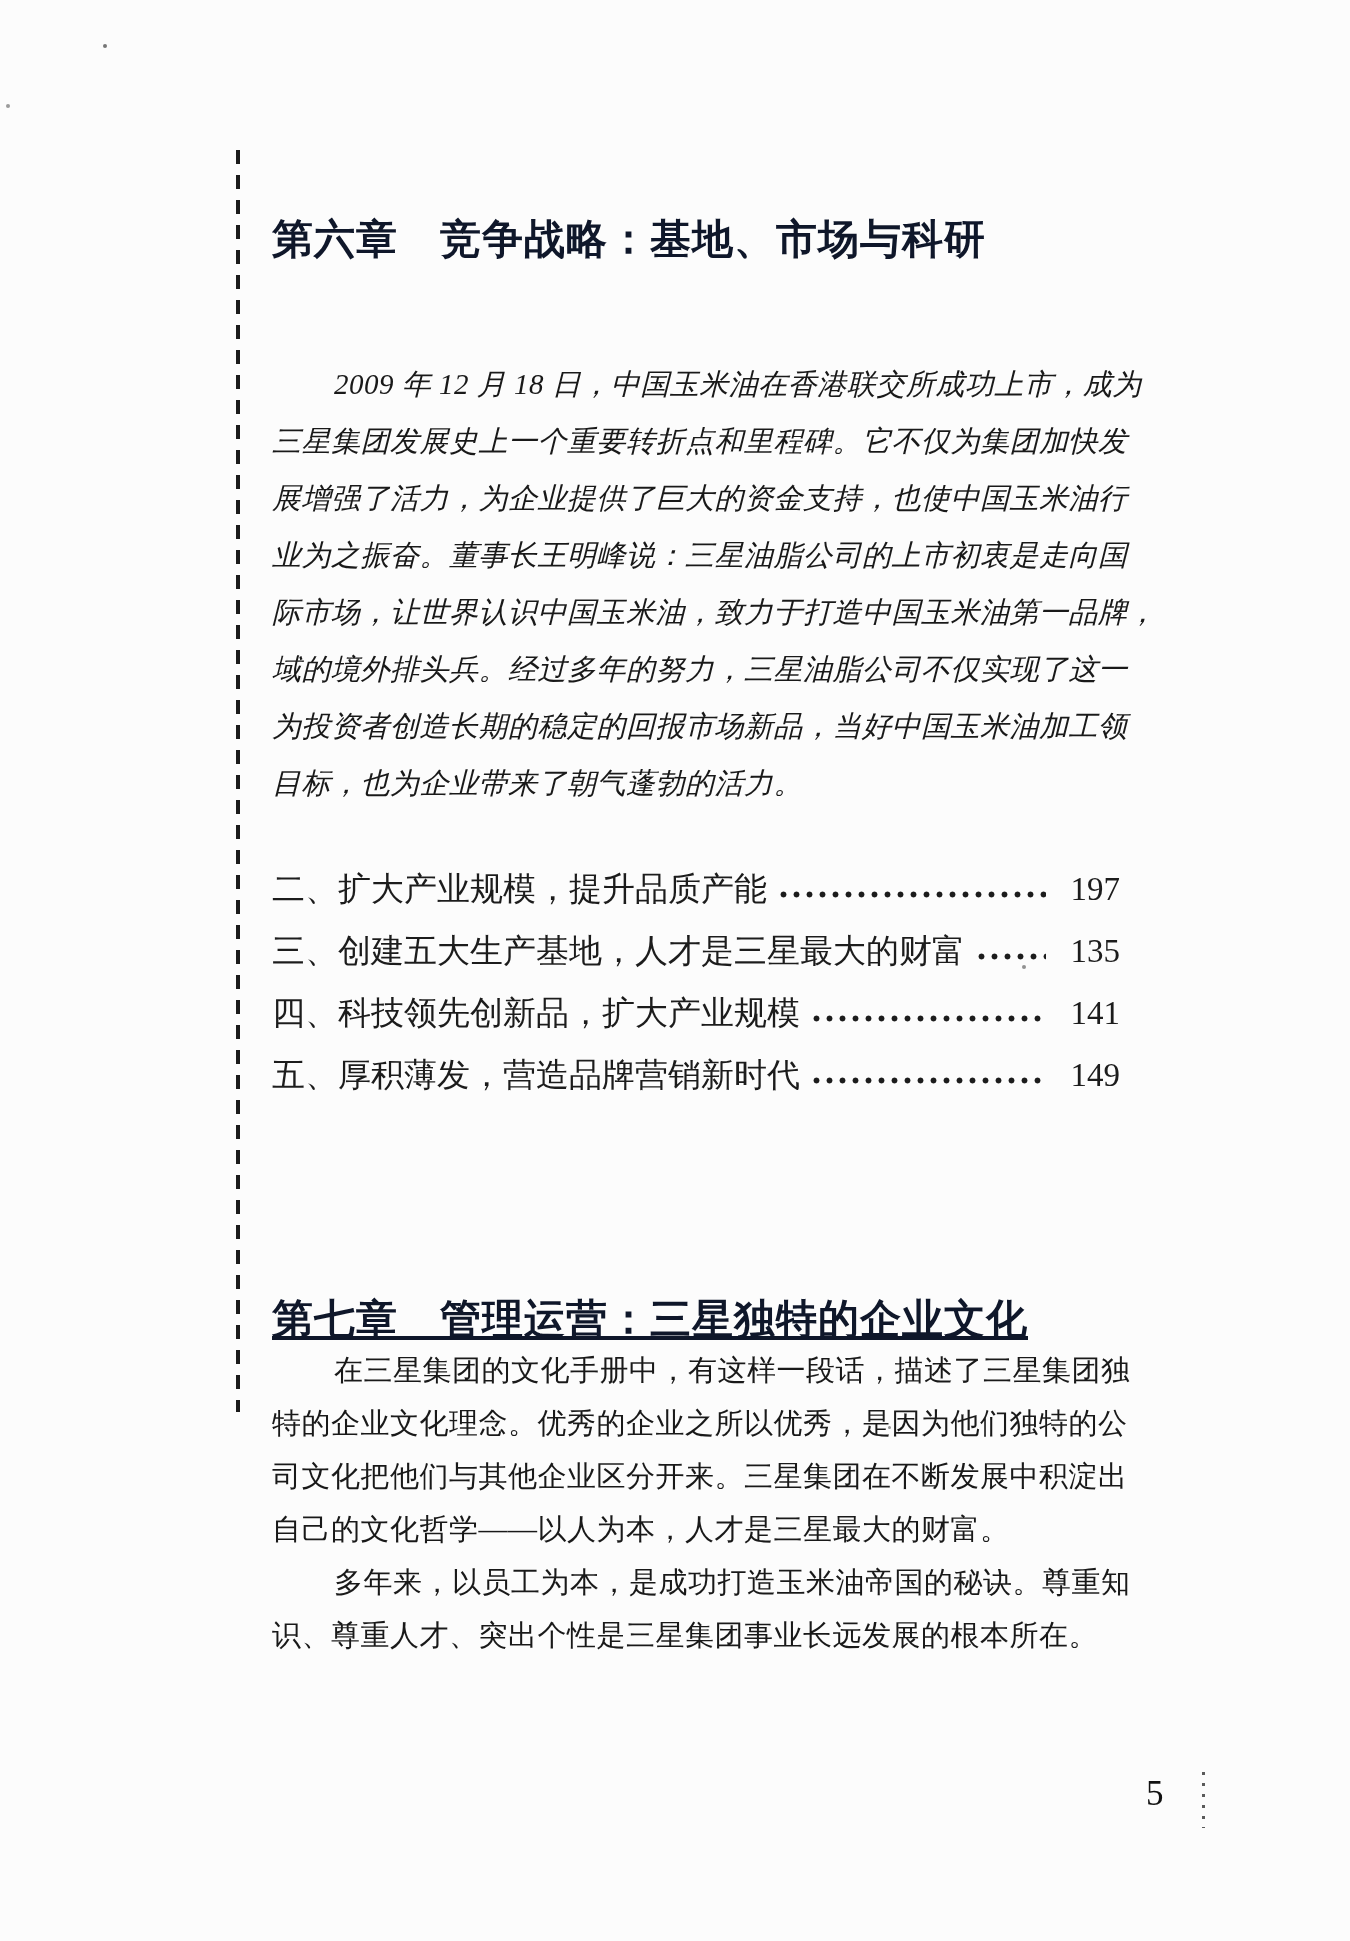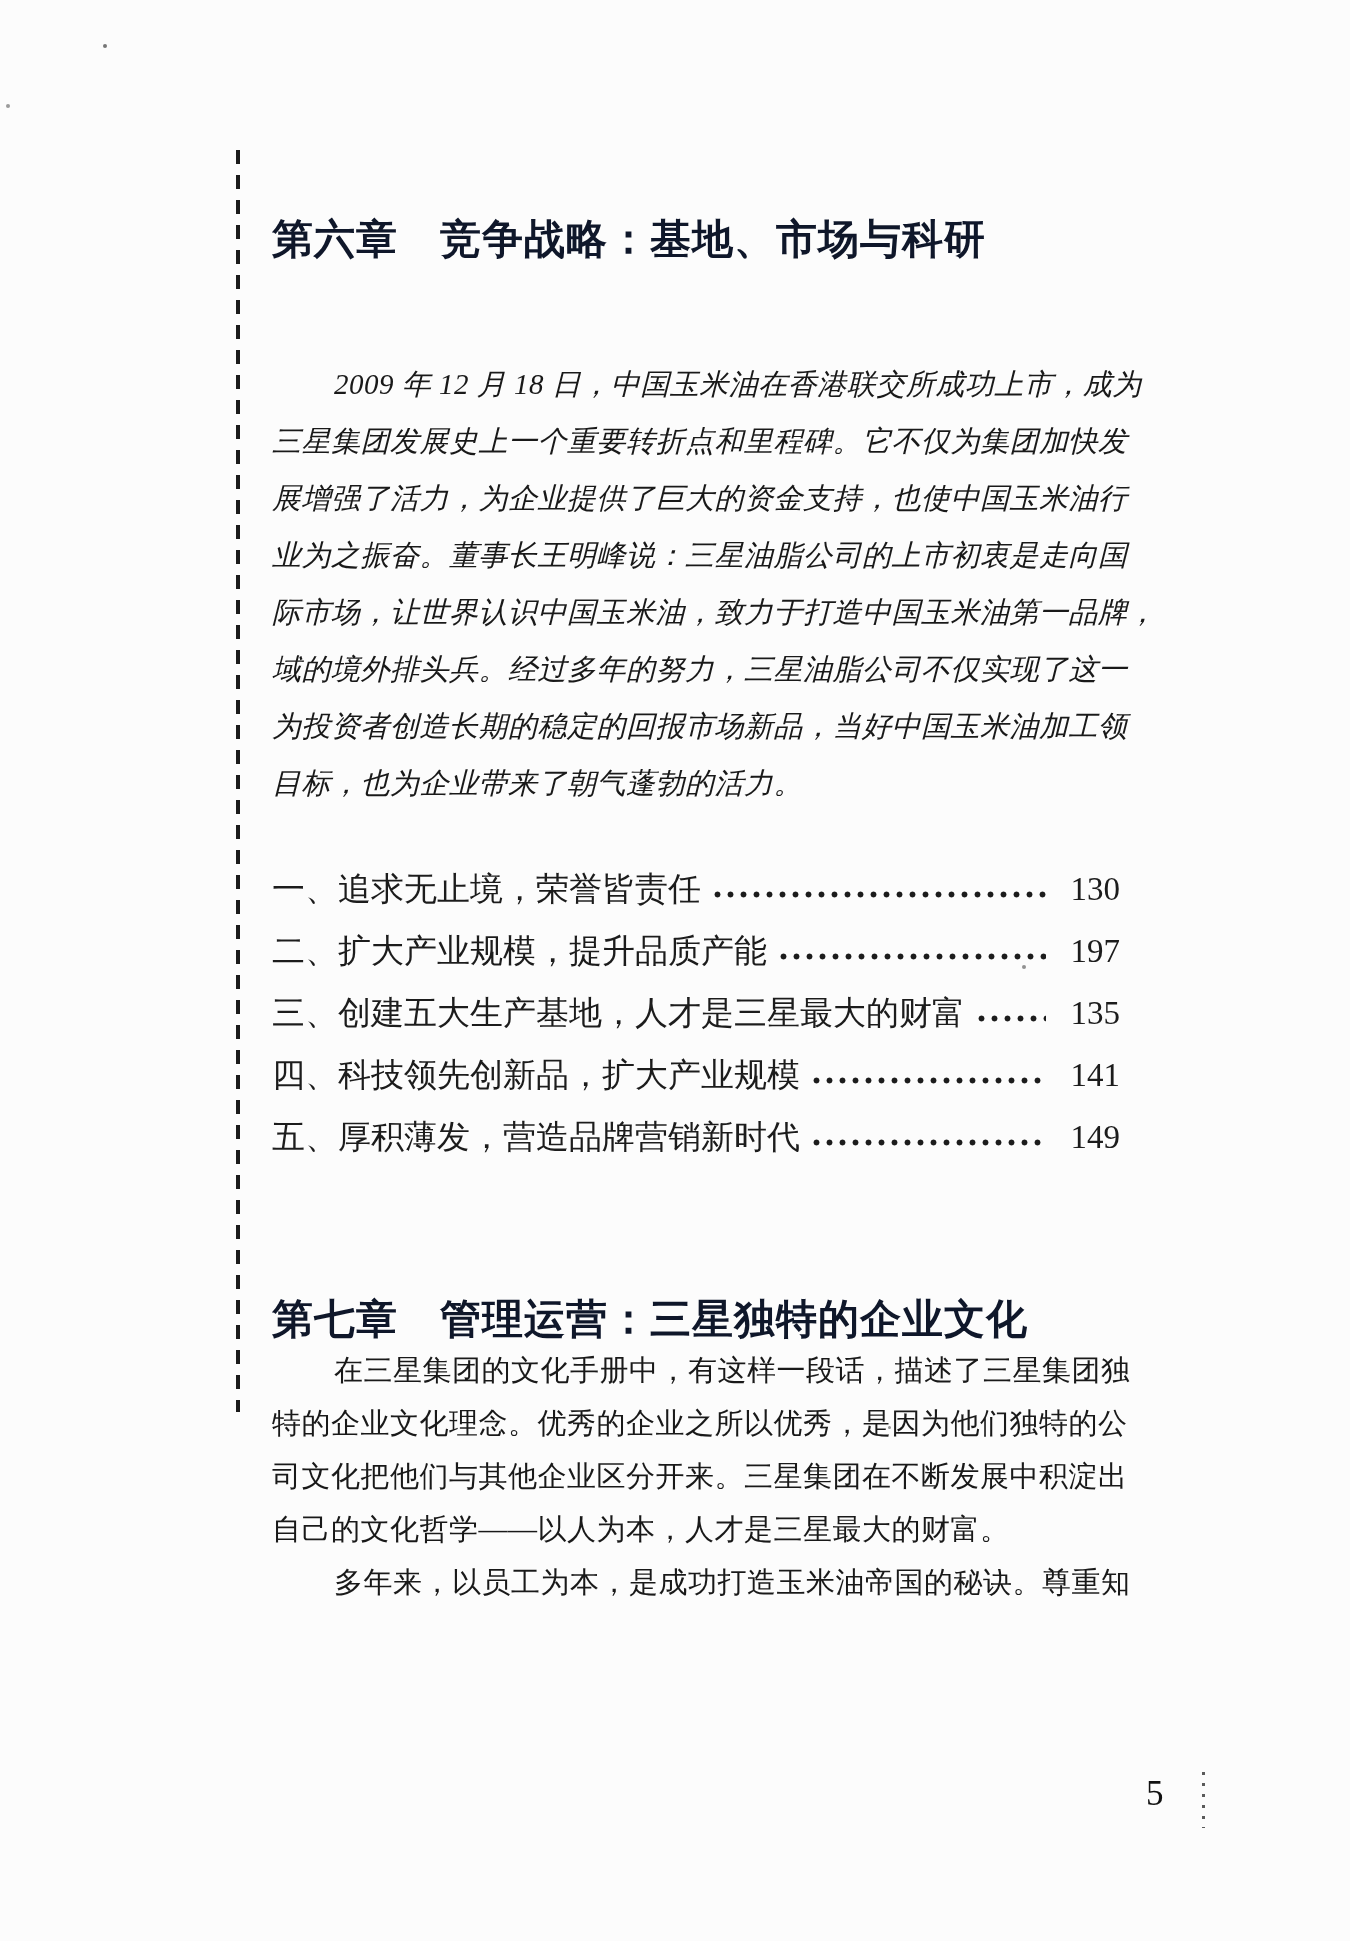--- a/index.html
+++ b/index.html
@@ -26,21 +26,21 @@
     left: 272px;
     margin: 0;
     font-family: "Liberation Sans", sans-serif;
     font-weight: bold;
     font-size: 41px;
     letter-spacing: 1px;
     color: #0f172a;
     white-space: nowrap;
   }
   .ch6 { top: 212px; }
-  .ch7 { top: 1292px; }
+  .ch7 { top: 1292px; text-decoration: underline; }
 
   .para {
     position: absolute;
     left: 272px;
     width: 848px;
     font-size: 29px;
     letter-spacing: 0.5px;
     color: #191919;
   }
   .para .line { white-space: nowrap; }
@@ -116,25 +116,20 @@
     <div class="line">展增强了活力，为企业提供了巨大的资金支持，也使中国玉米油行</div>
     <div class="line">业为之振奋。董事长王明峰说：三星油脂公司的上市初衷是走向国</div>
     <div class="line">际市场，让世界认识中国玉米油，致力于打造中国玉米油第一品牌，</div>
     <div class="line">域的境外排头兵。经过多年的努力，三星油脂公司不仅实现了这一</div>
     <div class="line">为投资者创造长期的稳定的回报市场新品，当好中国玉米油加工领</div>
     <div class="line">目标，也为企业带来了朝气蓬勃的活力。</div>
   </div>
 
   <div class="toc">
     <div class="toc-row">
-      <span class="toc-label">一、追求无止境，荣誉皆责任</span>
-      <span class="toc-leader"></span>
-      <span class="toc-page">130</span>
-    </div>
-    <div class="toc-row">
       <span class="toc-label">二、扩大产业规模，提升品质产能</span>
       <span class="toc-leader"></span>
       <span class="toc-page">197</span>
     </div>
     <div class="toc-row">
       <span class="toc-label">三、创建五大生产基地，人才是三星最大的财富</span>
       <span class="toc-leader"></span>
       <span class="toc-page">135</span>
     </div>
     <div class="toc-row">
@@ -150,20 +145,21 @@
   </div>
 
   <h1 class="chapter-title ch7">第七章　管理运营：三星独特的企业文化</h1>
 
   <div class="para para2">
     <div class="line indent">在三星集团的文化手册中，有这样一段话，描述了三星集团独</div>
     <div class="line">特的企业文化理念。优秀的企业之所以优秀，是因为他们独特的公</div>
     <div class="line">司文化把他们与其他企业区分开来。三星集团在不断发展中积淀出</div>
     <div class="line">自己的文化哲学——以人为本，人才是三星最大的财富。</div>
     <div class="line indent">多年来，以员工为本，是成功打造玉米油帝国的秘诀。尊重知</div>
+    <div class="line">识、尊重人才、突出个性是三星集团事业长远发展的根本所在。</div>
   </div>
 
   <div class="folio">5</div>
   <div class="folio-dots"></div>
 
   <div class="speck s1"></div>
   <div class="speck s2"></div>
   <div class="speck s3"></div>
   <div class="speck s4"></div>
 

